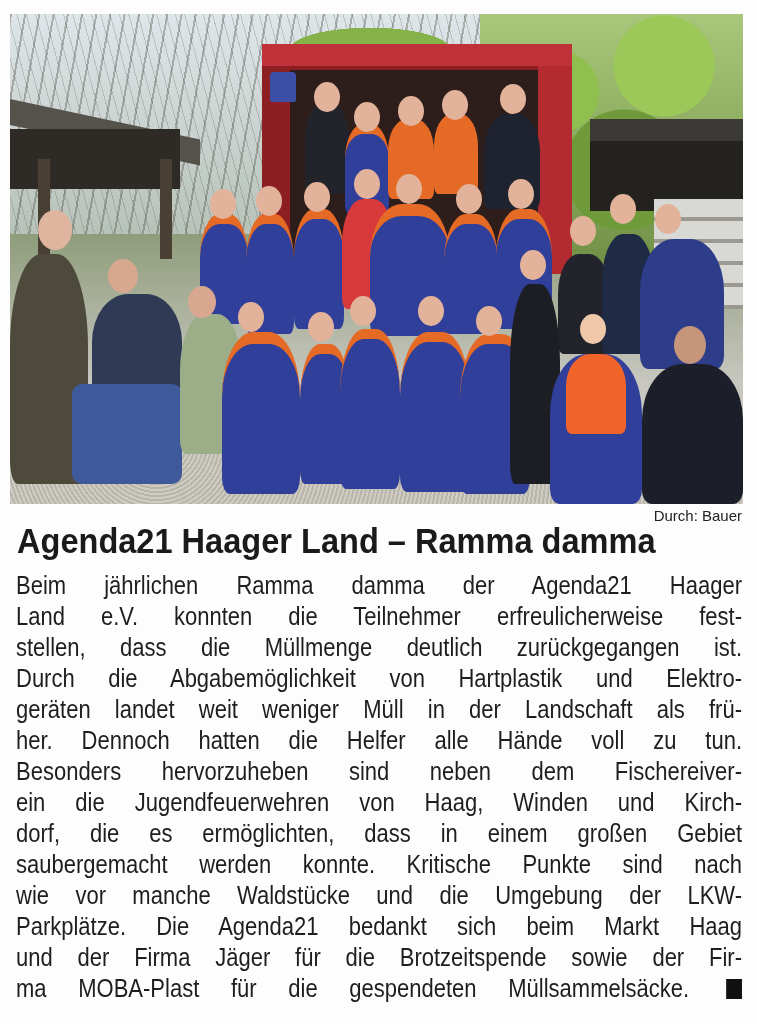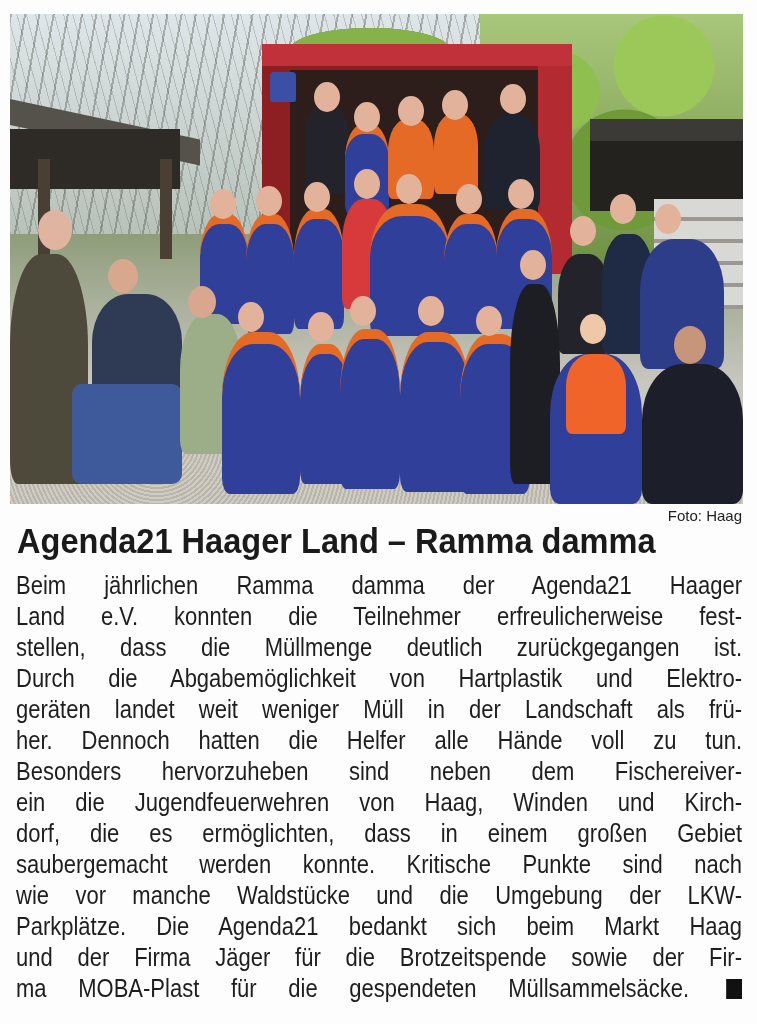--- a/index.html
+++ b/index.html
@@ -141,21 +141,21 @@
   <div class="head" style="left:466px;top:292px"></div>
   <div class="person" style="left:500px;top:270px;width:50px;height:200px;background:#1d1e24"></div>
   <div class="head" style="left:510px;top:236px"></div>
   <div class="person" style="left:540px;top:340px;width:92px;height:150px;background:#2f3f9a"></div>
   <div class="person" style="left:556px;top:340px;width:60px;height:80px;background:#f0642a"></div>
   <div class="head" style="left:570px;top:300px;background:#efc8aa"></div>
   <div class="person" style="left:632px;top:350px;width:101px;height:140px;background:#1c1f2a"></div>
   <div class="head" style="left:664px;top:312px;width:32px;height:38px;background:#c7957a"></div>
 </div>
 
-<div class="caption-credit">Foto: Haag</div>
+<div class="caption-credit">Durch: Bauer</div>
 
 <h1 class="title" style="margin:0">Agenda21 Haager Land – Ramma damma</h1>
 
 <div class="body-text">
   <span class="line squeeze">Beim jährlichen Ramma damma der Agenda21 Haager</span>
   <span class="line squeeze">Land e.V. konnten die Teilnehmer erfreulicherweise fest-</span>
   <span class="line squeeze">stellen, dass die Müllmenge deutlich zurückgegangen ist.</span>
   <span class="line squeeze">Durch die Abgabemöglichkeit von Hartplastik und Elektro-</span>
   <span class="line squeeze">geräten landet weit weniger Müll in der Landschaft als frü-</span>
   <span class="line squeeze">her. Dennoch hatten die Helfer alle Hände voll zu tun.</span>

